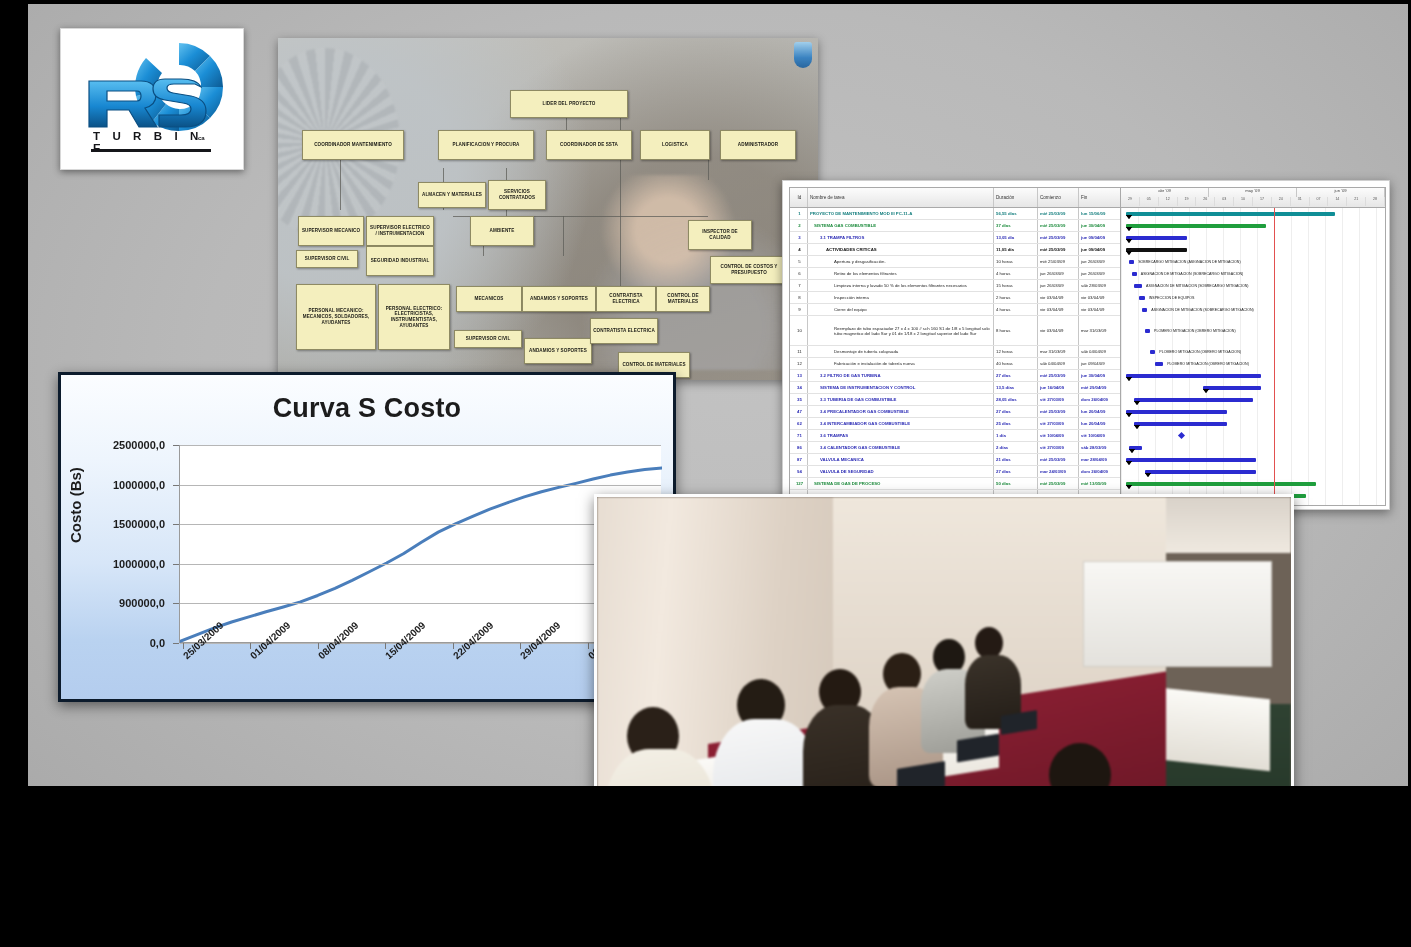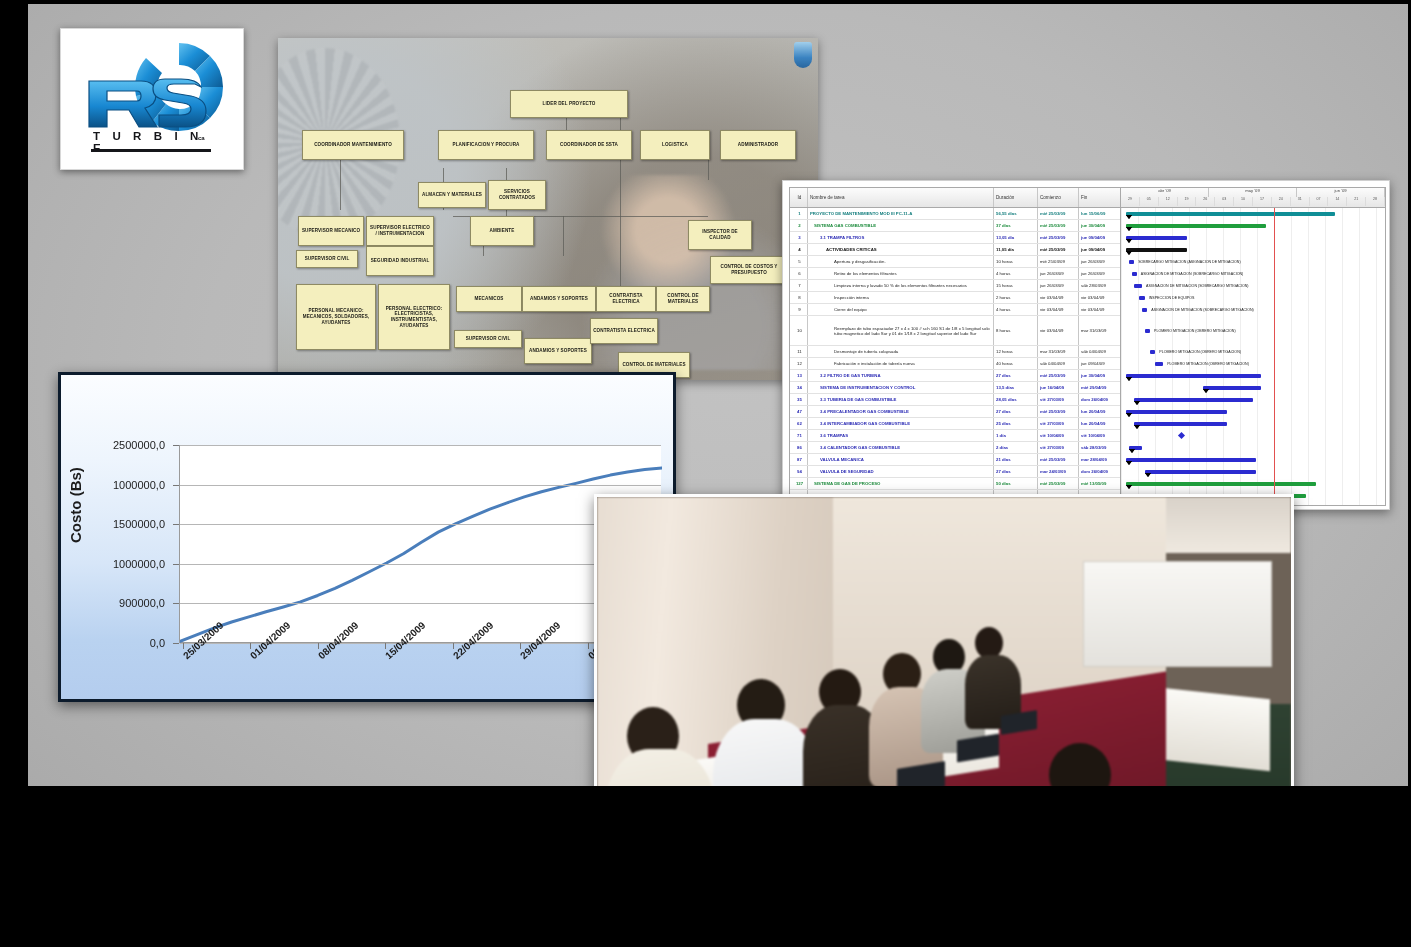--- a/index.html
+++ b/index.html
@@ -144,21 +144,21 @@
   .chart-title{
     position:absolute;left:0;right:0;top:18px;text-align:center;
     font-size:27px;font-weight:bold;color:#1c1c1c;letter-spacing:.2px;
   }
   .plot{
     position:absolute;left:118px;top:70px;width:482px;height:198px;
     background:#fff;border-left:1px solid #9a9a9a;border-bottom:1px solid #9a9a9a;
     box-sizing:border-box;
   }
   .gridline{position:absolute;left:0;right:0;height:1px;background:#b6b6b6;}
-  .ylab{position:absolute;right:0;font-size:11px;font-weight:normal;color:#1c1c1c;
+  .ylab{position:absolute;right:0;font-size:11px;font-weight:bold;color:#1c1c1c;
     white-space:nowrap;text-align:right;transform:translateY(-50%);}
   .ytick{position:absolute;width:6px;height:1px;background:#777;}
   .xtick{position:absolute;width:1px;height:6px;background:#777;}
   .xlab{position:absolute;font-size:10px;font-weight:bold;color:#1c1c1c;
     white-space:nowrap;transform-origin:left top;transform:rotate(-42deg);}
   .ytitle{
     position:absolute;left:6px;top:168px;font-size:15px;font-weight:bold;
     color:#1c1c1c;transform:rotate(-90deg);transform-origin:left top;white-space:nowrap;
   }
   .xtitle{position:absolute;left:0;right:0;bottom:12px;text-align:center;
@@ -583,20 +583,21 @@
             <div class="bar blue summ" style="left: 9%; width: 42%; top: 261.5px;"></div>
             <div class="bar green summ" style="left: 2%; width: 72%; top: 273.5px;"></div>
             <div class="bar green summ" style="left: 2%; width: 68%; top: 285.5px;"></div>
           </div>
       </div>
 
     </div>
   </div>
 
   <div class="card" id="chart-card">
+    <div class="chart-title">Curva S Costo</div>
     <div class="ytitle">Costo (Bs)</div>
     <div id="y-axis">
         <div class="ylab" style="top: 268px; right: 508px;">0,0</div>
         <div class="ytick" style="top: 268px; left: 112px;"></div>
         <div class="ylab" style="top: 228.4px; right: 508px;">900000,0</div>
         <div class="ytick" style="top: 228.4px; left: 112px;"></div>
         <div class="ylab" style="top: 188.8px; right: 508px;">1000000,0</div>
         <div class="ytick" style="top: 188.8px; left: 112px;"></div>
         <div class="ylab" style="top: 149.2px; right: 508px;">1500000,0</div>
         <div class="ytick" style="top: 149.2px; left: 112px;"></div>

